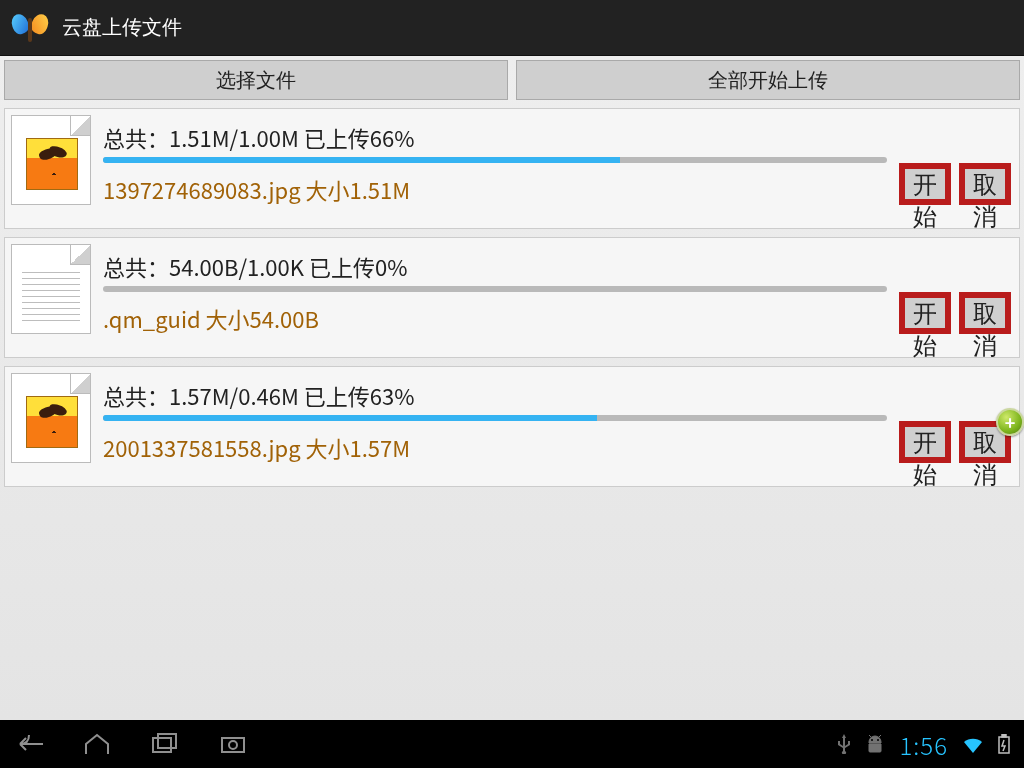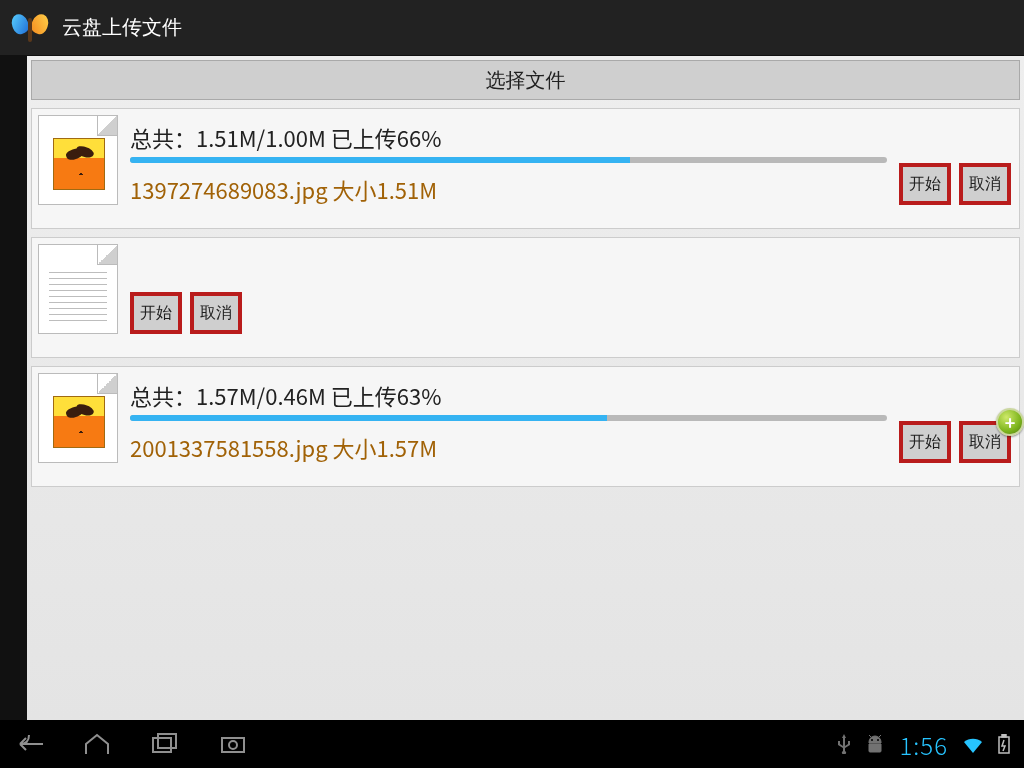--- a/index.html
+++ b/index.html
@@ -28,21 +28,21 @@
   }
   .app-icon .wing.l { left: 2px; background: linear-gradient(135deg,#5ad2ff,#1e6bd6); transform: rotate(-20deg);}
   .app-icon .wing.r { right:2px; background: linear-gradient(225deg,#ffd24a,#f58a1f); transform: rotate(20deg);}
   .app-icon .body { position:absolute; width:4px; height:24px; background:#5a381b; left:18px; top:10px; border-radius:2px;}
   .app-title { color:#fff; font-size:20px; }
 
   
   .content {
     height: 664px; 
     background: linear-gradient(#eeeeee, #e4e4e4);
-    display:flex; flex-direction:column;margin-left:27px;
+    display:flex; flex-direction:column;
   }
 
   
   .top-buttons {
     display:flex; gap:8px; padding:4px 4px 8px 4px;
   }
   .top-buttons button {
     flex:1; height:40px;
     background:#cfcfcf;
     border:1px solid #a9a9a9;
@@ -98,22 +98,22 @@
   .line1 { font-size:22px; color:#222; margin-bottom:4px; }
   .progress {
     height:6px; background:#b9b9b9; border-radius:3px; overflow:hidden; margin-bottom:10px;
   }
   .progress .fill { height:100%; background:#35b3f2; }
   .line2 { font-size:22px; color:#a16207; }
 
   .btns { display:flex; gap:8px; flex:0 0 auto; }
   .btns button {
     width:52px; height:42px;
-    background:#cfcfcf; border:4px solid #b91c1c;
-    font-size:16px; color:#212121; cursor:pointer;
+    background:#cfcfcf; border:6px solid #b91c1c;
+    font-size:24px; color:#212121; cursor:pointer;
   }
 
   
   .fab {
     position:absolute; right:0px; top:300px;
     width:28px; height:28px; border-radius:50%;
     background:radial-gradient(circle at 35% 30%, #cfe96a, #7db51d 60%, #4d7a10);
     border:2px solid #cbd7a0;
     box-shadow:0 1px 2px rgba(0,0,0,.4);
     display:flex; align-items:center; justify-content:center;
@@ -147,20 +147,21 @@
       <div class="wing r"></div>
       <div class="body"></div>
   </div>
   <div class="app-title">云盘上传文件</div>
 </div>
 
 <div class="content">
 
   <div class="top-buttons">
     <button>选择文件</button>
+    <button>全部开始上传</button>
   </div>
 
   <div class="list">
 
     <div class="item">
       <div class="thumb image">
         <div class="fold"></div>
           <div class="pic">
             <div class="palm"></div>
           </div>
@@ -176,20 +177,27 @@
         <button>开始</button>
         <button>取消</button>
       </div>
     </div>
 
     <div class="item">
       <div class="thumb text">
         <div class="fold"></div>
           <div class="lines"></div>
       </div>
+      <div class="info">
+        <div class="line1">总共：54.00B/1.00K  已上传0%</div>
+        <div class="progress">
+          <div class="fill" style="width:0%"></div>
+        </div>
+        <div class="line2">.qm_guid   大小54.00B</div>
+      </div>
       <div class="btns">
         <button>开始</button>
         <button>取消</button>
       </div>
     </div>
 
     <div class="item">
       <div class="thumb image">
         <div class="fold"></div>
           <div class="pic">

